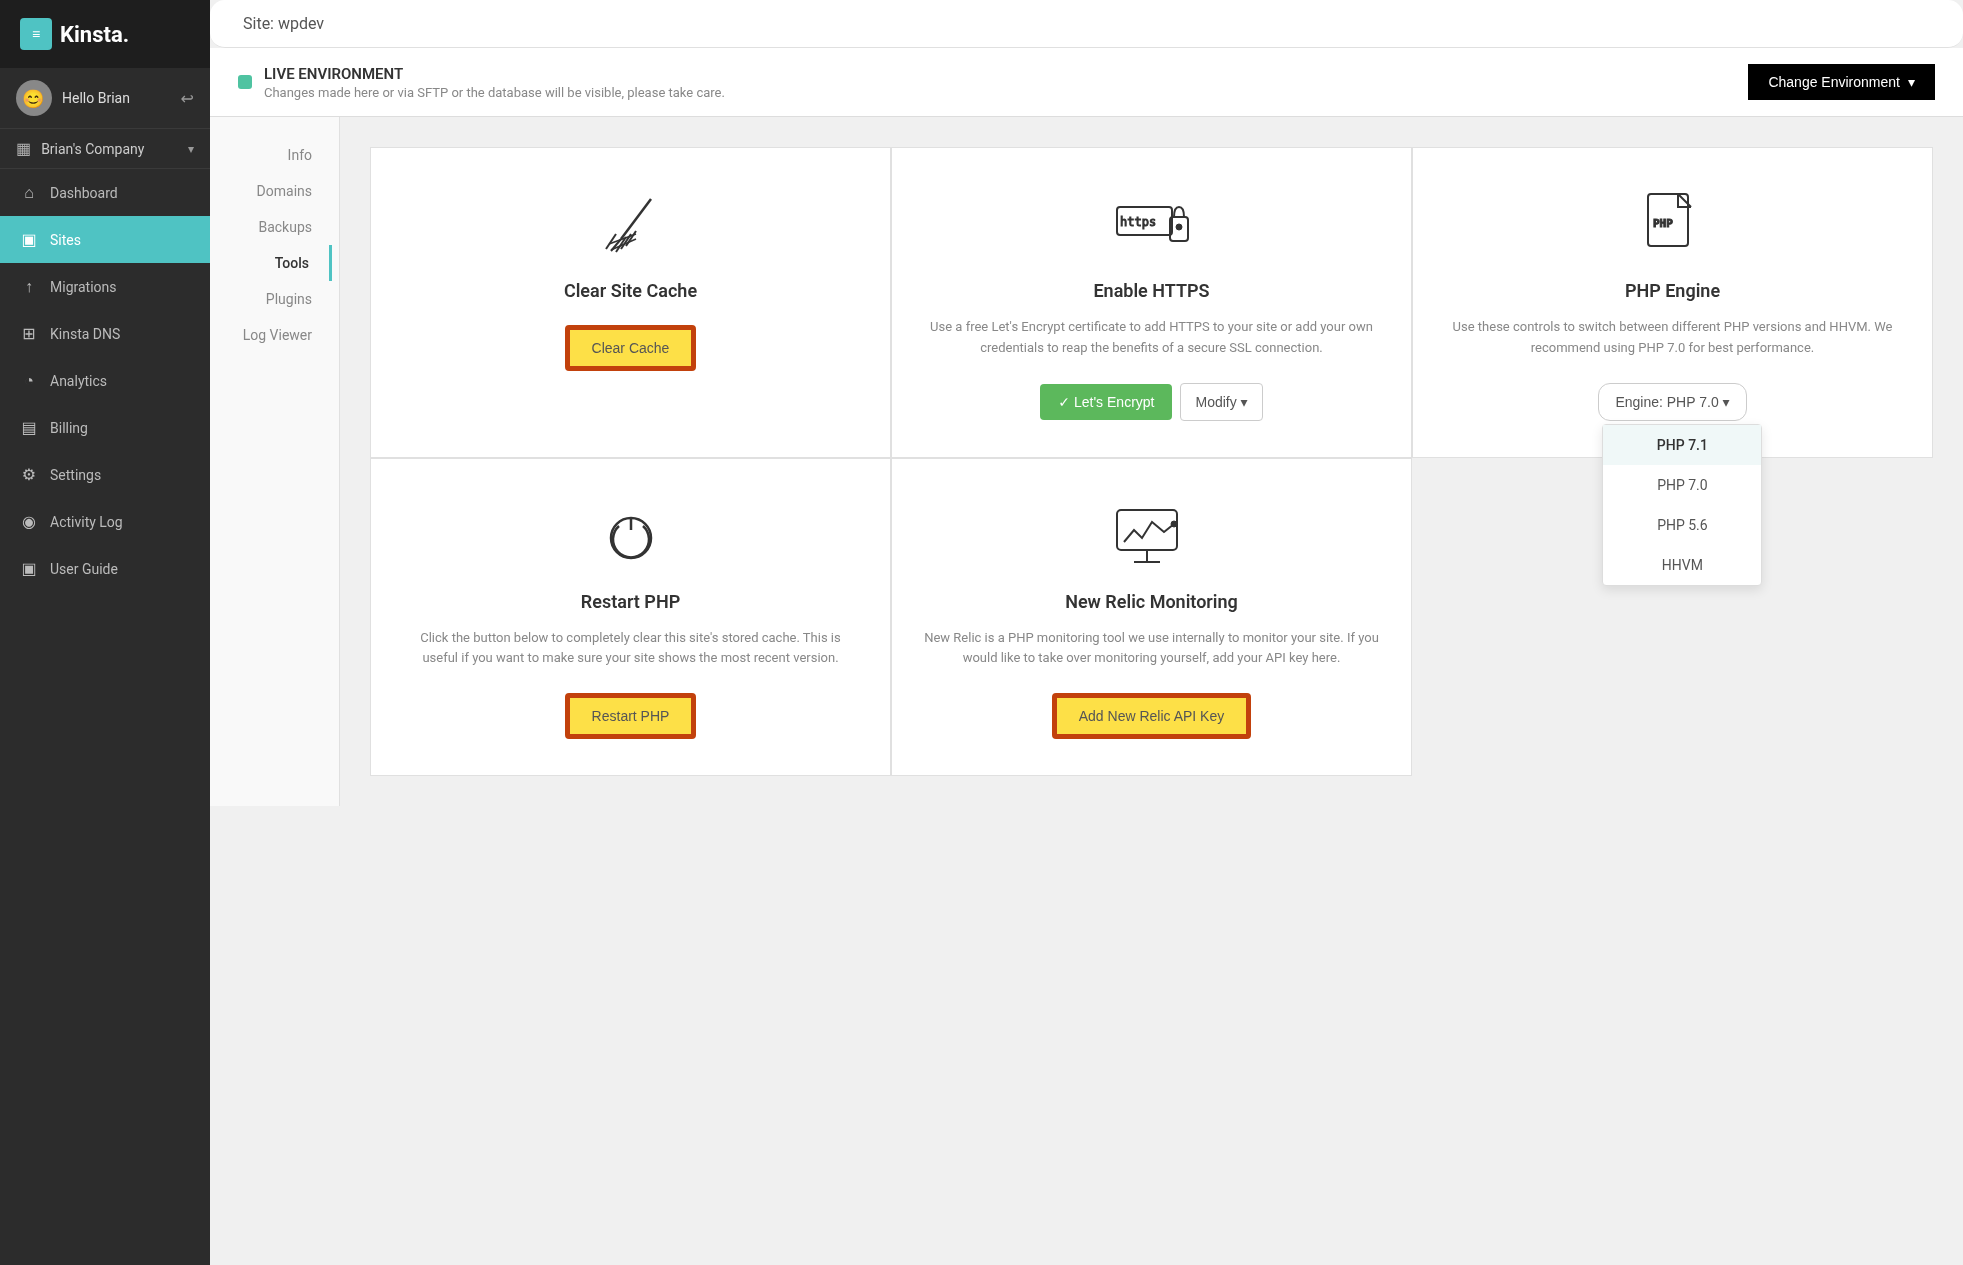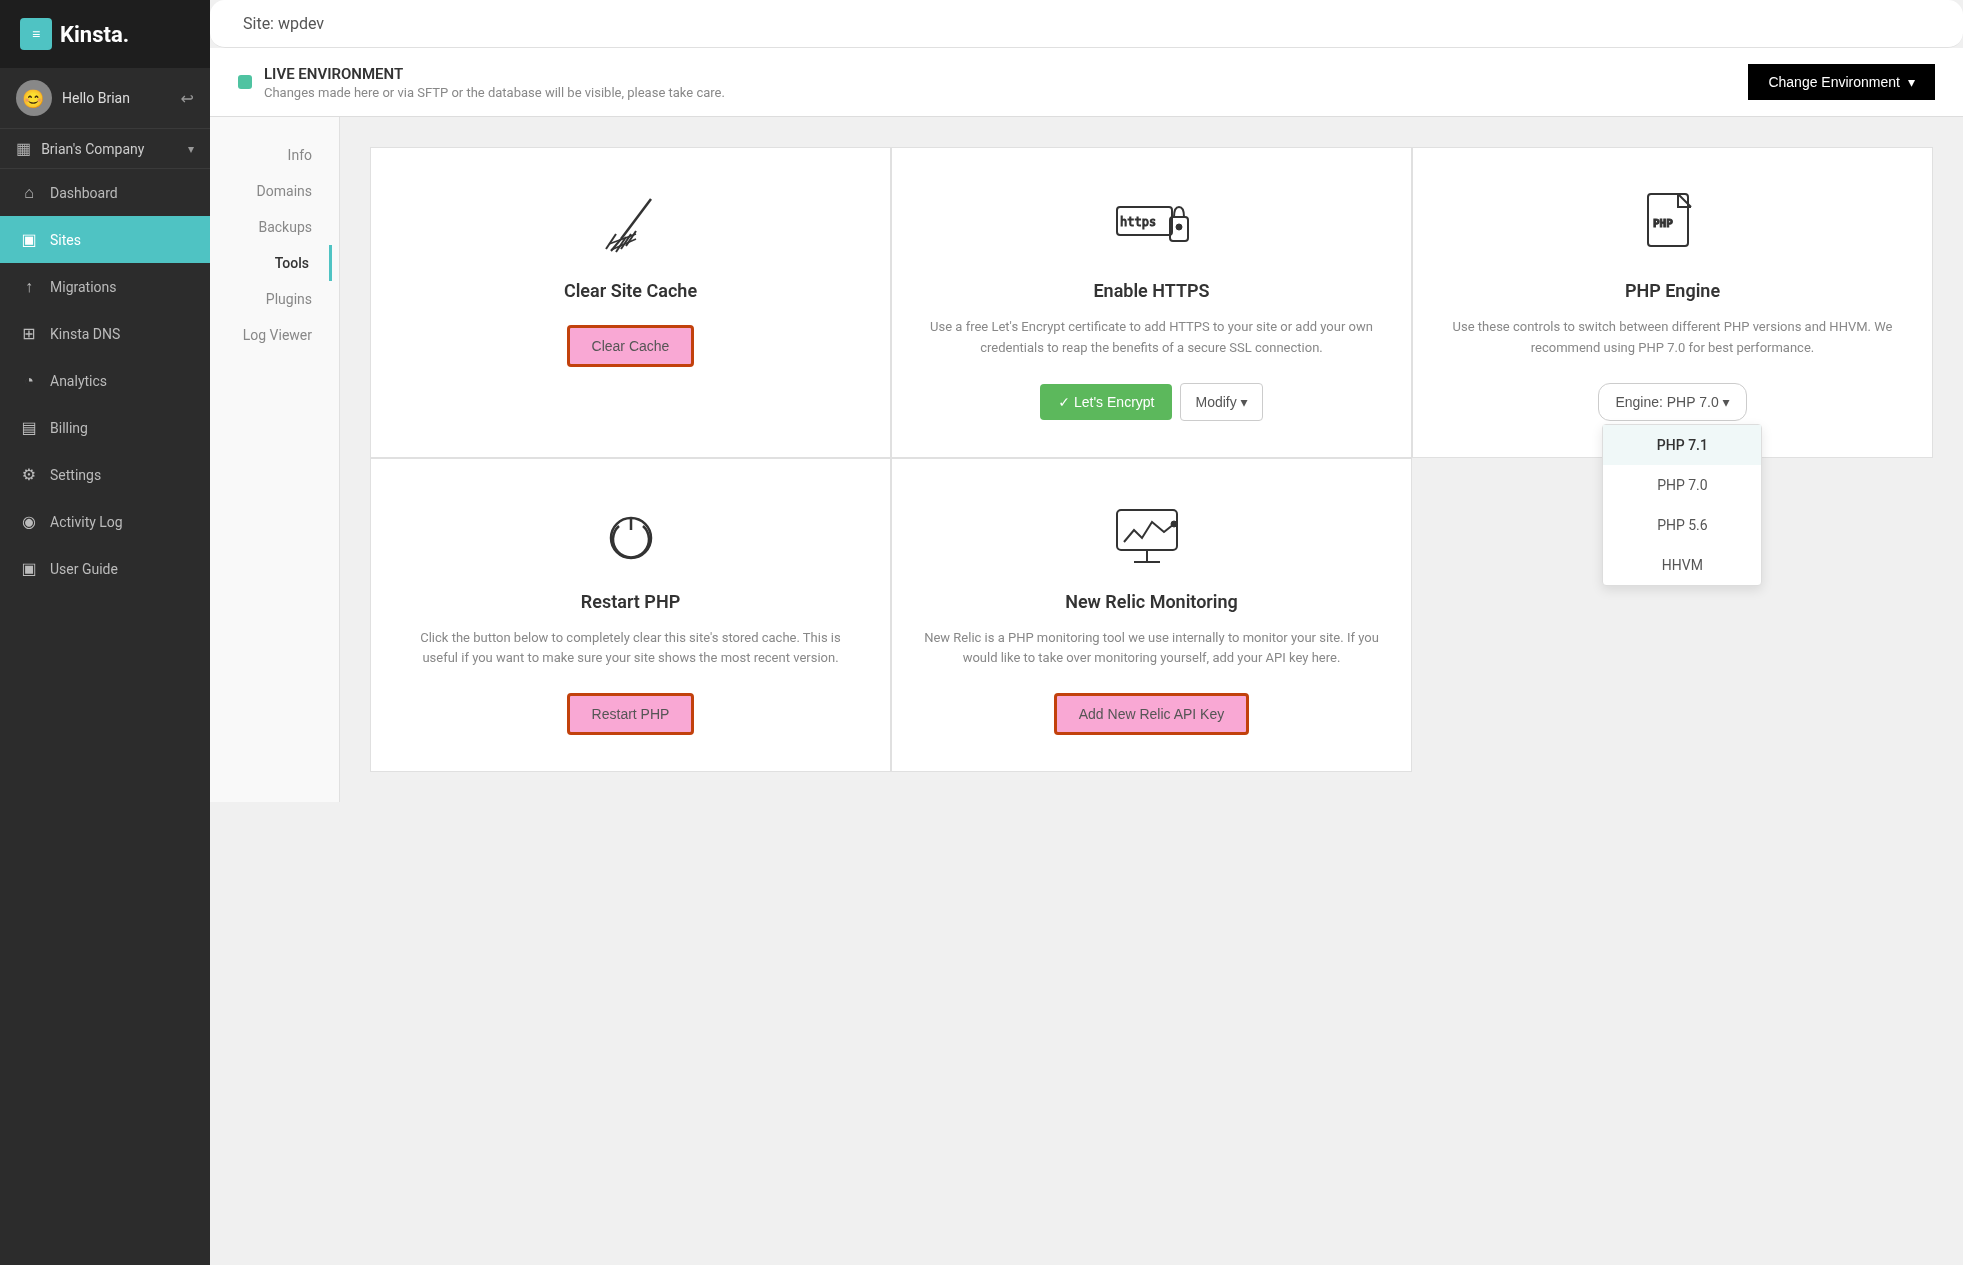--- a/index.html
+++ b/index.html
@@ -202,22 +202,22 @@
     }
     .tool-desc {
       font-size: 13px;
       color: #888;
       line-height: 1.6;
     }
     .tool-action { margin-top: 8px; }
 
     
     .btn-default {
-      background: #f9a8d4;
-      border: 3px solid #c2410c;
+      background: #fde047;
+      border: 5px solid #c2410c;
       color: #555;
       padding: 10px 22px;
       border-radius: 4px;
       font-size: 14px;
       cursor: pointer;
     }
 
     .btn-green {
       background: #5cb85c;
       border: none;

